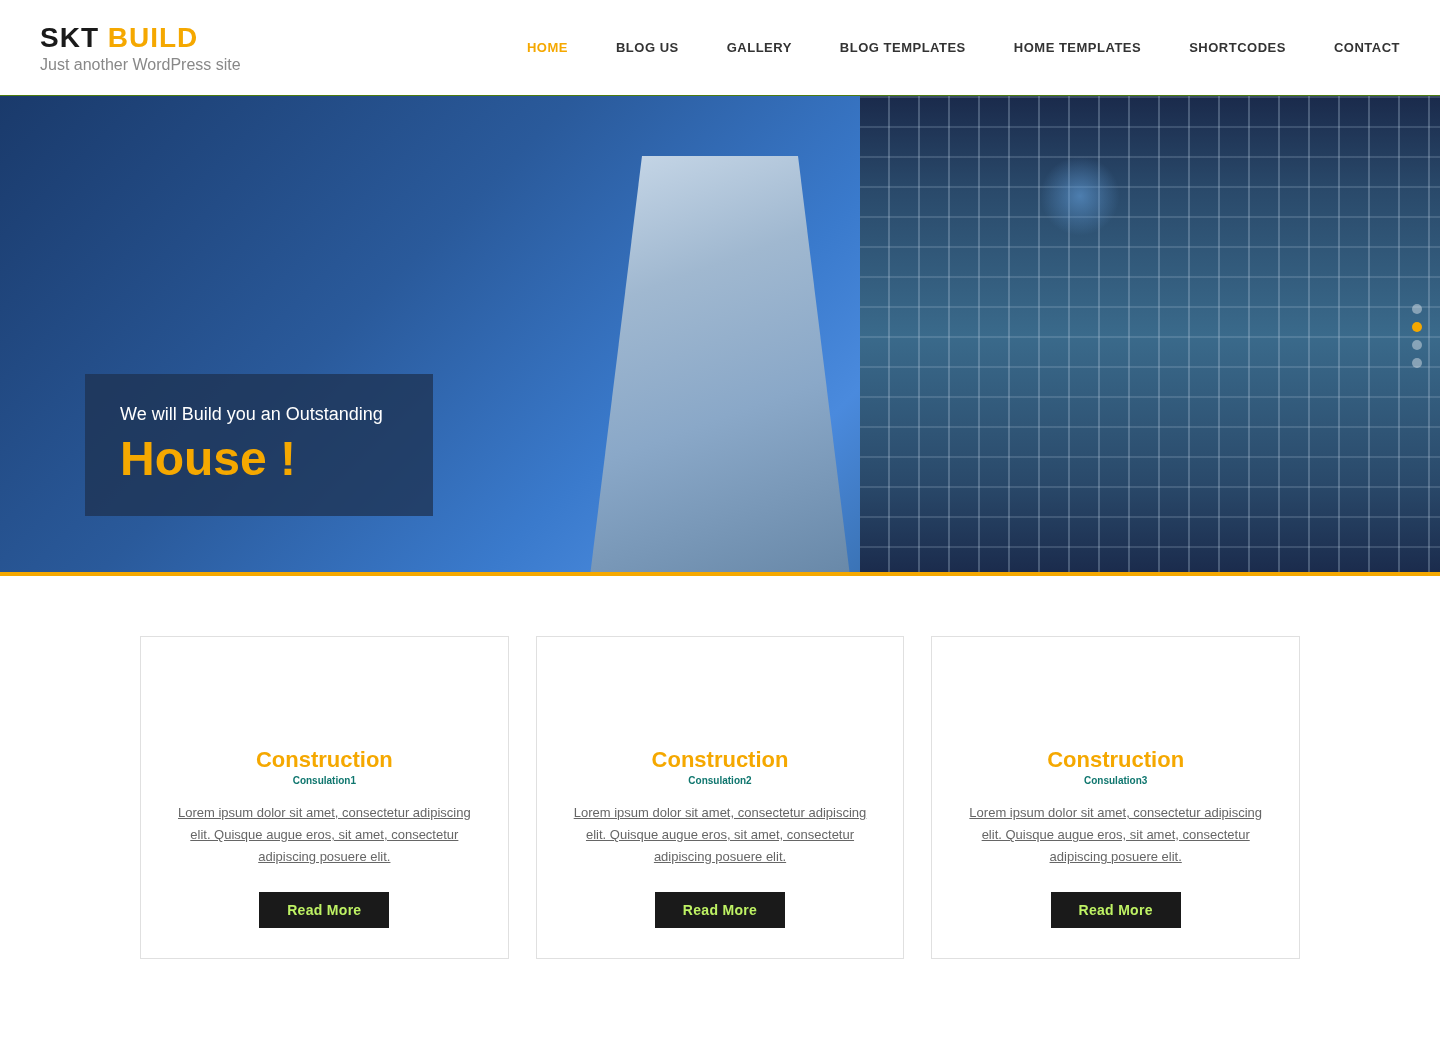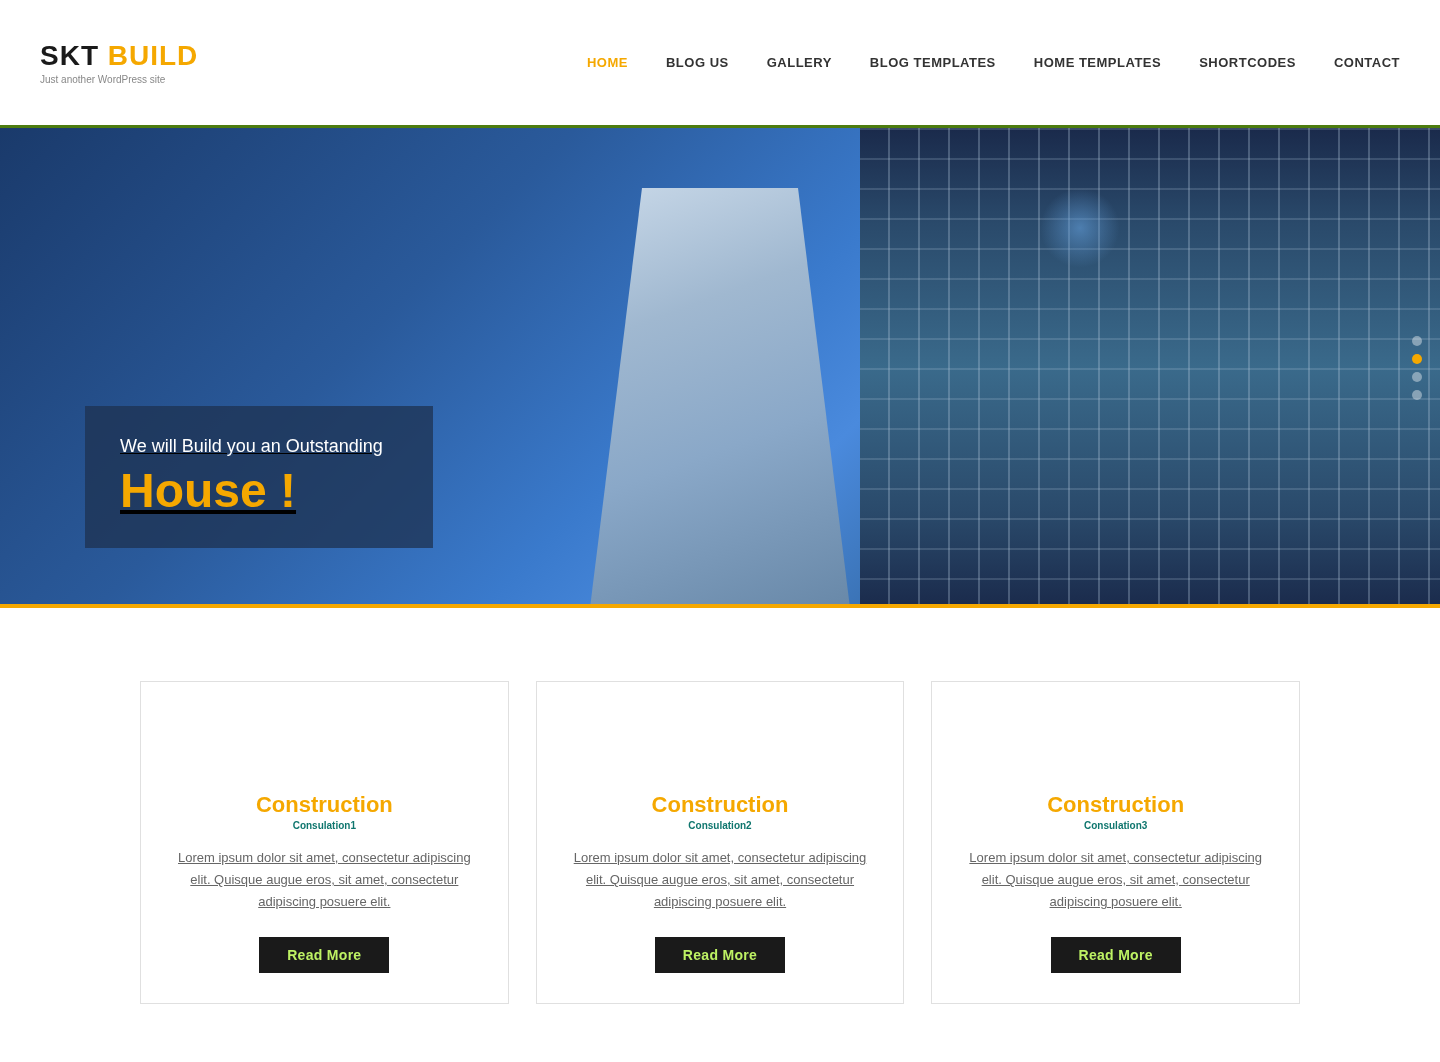--- a/index.html
+++ b/index.html
@@ -4,38 +4,38 @@
   <style>
     * { margin: 0; padding: 0; box-sizing: border-box; }
     body { font-family: Arial, sans-serif; background: #fff; }
 
     
     .header {
       display: flex;
       align-items: center;
       justify-content: space-between;
       padding: 0 40px;
-      height: 128px;
-      border-bottom: 3px solid #4d7c0f;
+      height: 96px;
+      border-bottom: 1px solid #4d7c0f;
       background: #fff;
     }
     .logo-area {}
     .logo-text {
       font-size: 28px;
       font-weight: 900;
       letter-spacing: 1px;
     }
     .logo-skt { color: #1a1a1a; }
     .logo-build { color: #f5a800; }
     .logo-tagline {
-      font-size: 10px;
+      font-size: 16px;
       color: #888;
       margin-top: 2px;
     }
-    nav { display: flex; gap: 38px; align-items: center; }
+    nav { display: flex; gap: 48px; align-items: center; }
     .nav-item {
       font-size: 13px;
       font-weight: 700;
       color: #333;
       text-decoration: none;
       letter-spacing: 0.5px;
       cursor: pointer;
       padding: 4px 0;
     }
     .nav-item.active { color: #f5a800; }
@@ -104,21 +104,20 @@
       background: radial-gradient(circle, rgba(100,160,220,0.6) 0%, transparent 70%);
       border-radius: 50%;
     }
     .hero-overlay {
       position: absolute;
       bottom: 60px;
       left: 85px;
       background: rgba(30,50,80,0.75);
       padding: 30px 50px 30px 35px;
       max-width: 430px;
-      text-decoration: underline;
     }
     .hero-subtitle {
       color: #fff;
       font-size: 18px;
       font-weight: 400;
       margin-bottom: 6px;
     }
     .hero-title {
       color: #f5a800;
       font-size: 48px;
@@ -151,21 +150,21 @@
 
     
     .cards-section {
       background: #fff;
       padding: 60px 40px 80px;
     }
     .cards-container {
       display: flex;
       gap: 27px;
       max-width: 1160px;
-      margin: 13px auto;
+      margin: 0 auto;
     }
     .card {
       flex: 1;
       border: 1px solid #e0e0e0;
       padding: 40px 30px 30px;
       display: flex;
       flex-direction: column;
       align-items: center;
       text-align: center;
       background: #fff;

